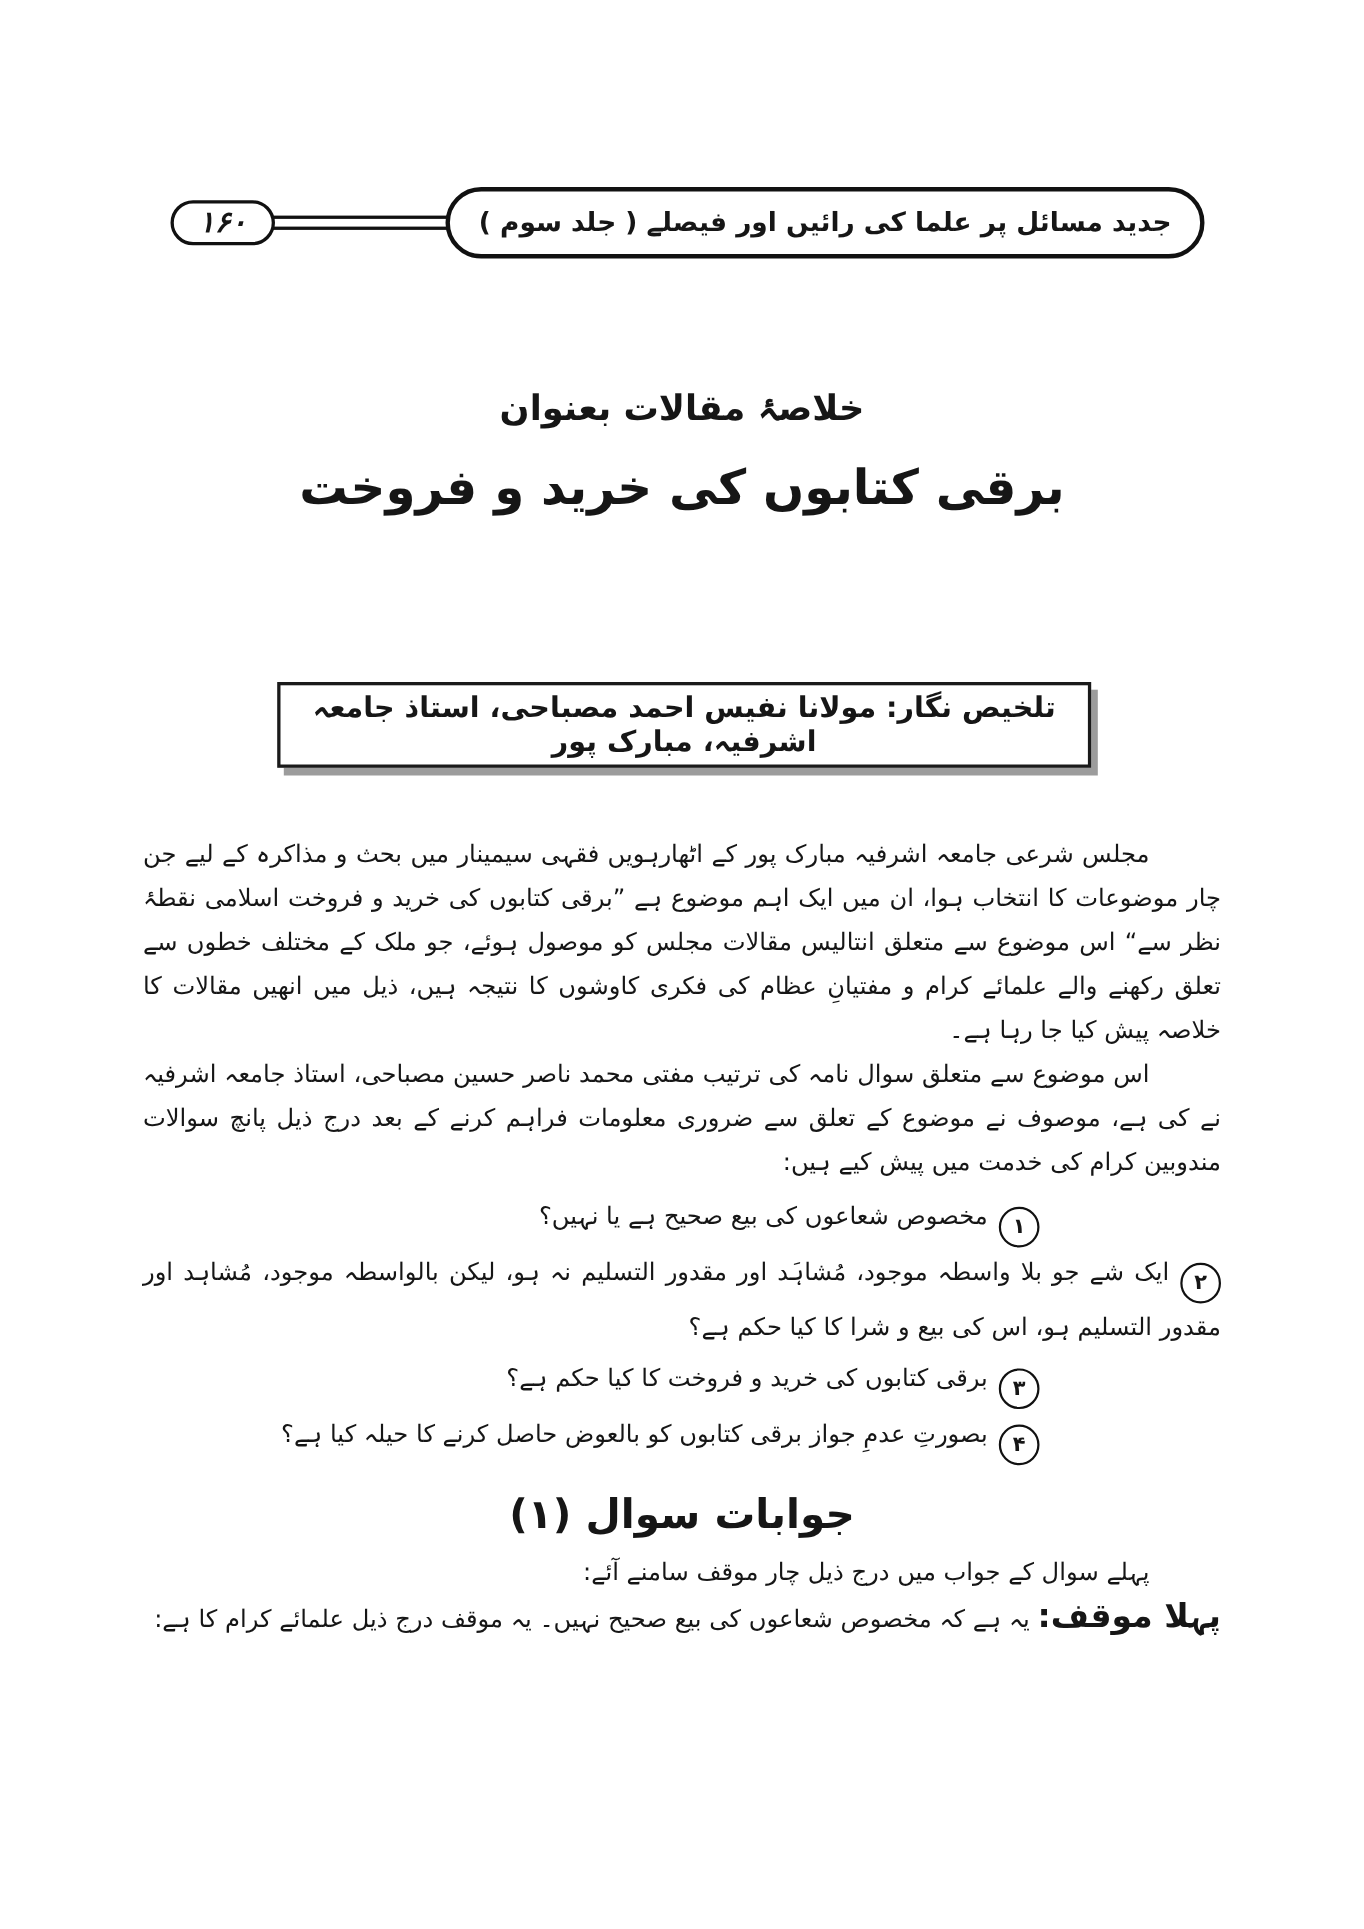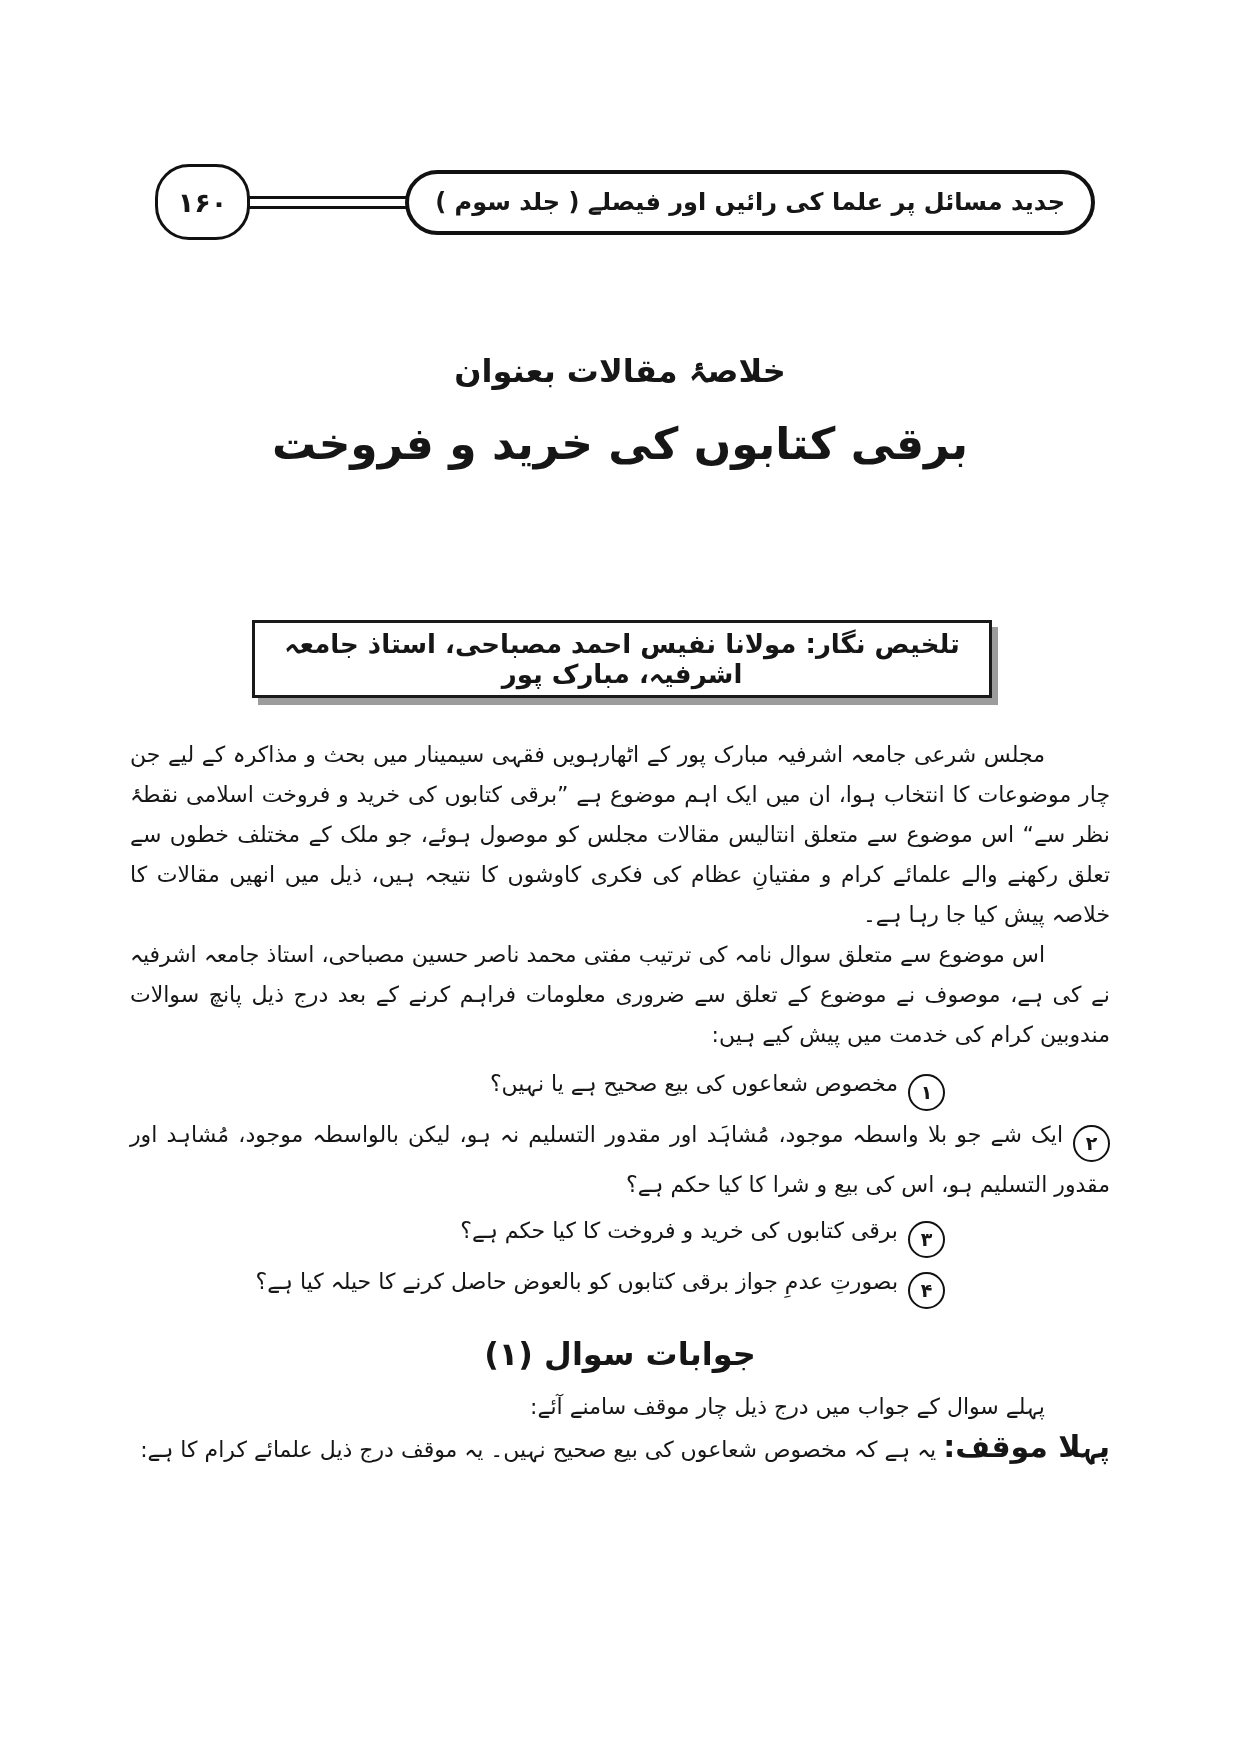--- a/index.html
+++ b/index.html
@@ -15,21 +15,21 @@
   
   .header{
     position:absolute;top:168px;left:155px;right:145px;
     display:flex;align-items:center;height:68px;
   }
   .pill{
     background:#fff;border:3px solid #111;border-radius:34px;
     display:flex;align-items:center;justify-content:center;
     z-index:2;box-sizing:border-box;
   }
-  .pill.pagenum{min-width:95px;height:76px;font-size:27px;font-weight:bold;}
+  .pill.pagenum{min-width:95px;height:41px;font-size:27px;font-weight:bold;font-style:italic;}
   .pill.booktitle{
     min-width:390px;height:65px;padding:0 26px;border-width:4px;
     font-size:24px;font-weight:bold;direction:rtl;white-space:nowrap;
   }
   .double-rule{
     flex:1;height:7px;margin:0 -8px;z-index:1;
     border-top:3px solid #111;border-bottom:3px solid #111;
   }
   
   .kicker{
@@ -45,36 +45,36 @@
   .author-box{
     position:absolute;top:620px;left:252px;width:740px;height:78px;
     border:3px solid #1a1a1a;background:#fff;
     box-shadow:6px 7px 0 #9c9c9c;
     display:flex;align-items:center;justify-content:center;
     font-size:26px;font-weight:bold;direction:rtl;box-sizing:border-box;
     padding:0 2px;text-align:center;
   }
   
   .content{
-    position:absolute;top:735px;left:130px;width:980px;
+    position:absolute;top:758px;left:130px;width:980px;
     direction:rtl;font-size:22px;line-height:40px;text-align:justify;
   }
   .content p{margin:0;}
   .indent{text-indent:65px;}
   .questions{list-style:none;margin:6px 0 0 0;padding:0;}
   .questions li{line-height:45px;margin:0 0 1px 0;}
   .questions li.short{text-indent:165px;}
   .qnum{
     display:inline-flex;align-items:center;justify-content:center;
     width:33px;height:33px;border:2px solid #111;border-radius:50%;
     font-size:19px;font-weight:bold;line-height:1;
     margin-left:10px;vertical-align:-8px;text-indent:0;
   }
   .answers-heading{
-    text-align:center;font-size:32px;font-weight:bold;
+    text-align:center;font-size:37px;font-weight:bold;
     margin:22px 0 10px 0;line-height:46px;
   }
   .pos-label{font-weight:bold;font-size:30px;}
 </style>
 </head>
 <body>
 
 <div class="page">
 
   <div class="header">

